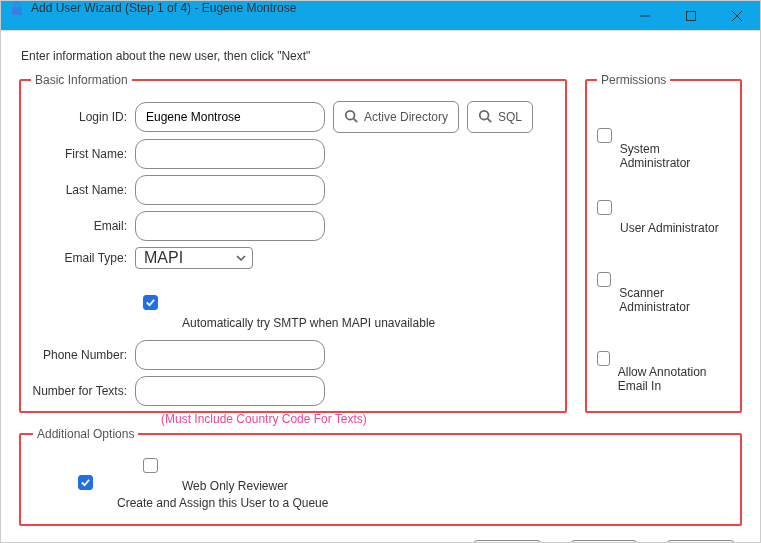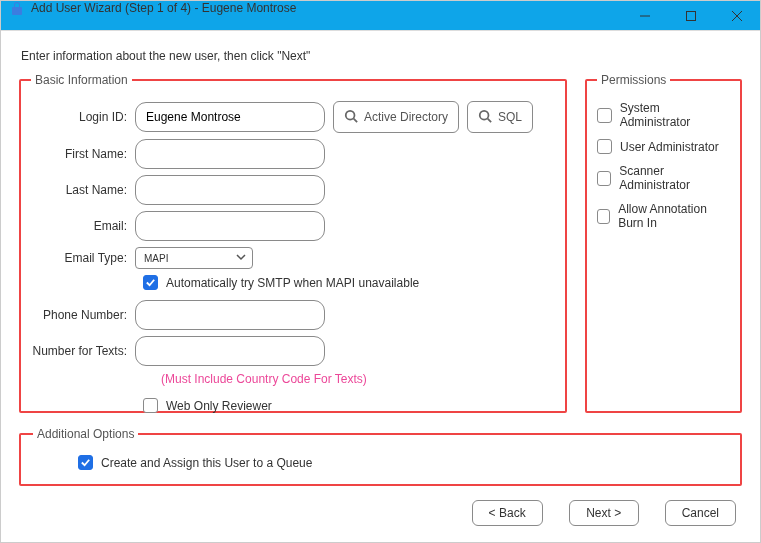--- a/index.html
+++ b/index.html
@@ -53,42 +53,42 @@
   .txt {
     height:30px; border:1px solid #8a8a8a; border-radius:11px;
     padding: 0 10px; font-size:12px; outline:none; background:#fff;
   }
   .row-login .txt { width: 190px; }
   .row-std .txt { width: 190px; }
   .row-email .txt { width: 190px; }
   .selectish {
     height:22px; border:1px solid #8a8a8a; border-radius:4px;
     width:118px; display:flex; align-items:center; justify-content:space-between;
-    padding: 0 6px 0 8px; background:#fff; font-size:10px; cursor:default;
+    padding: 0 6px 0 8px; background:#fff; font-size:16px; cursor:default;
   }
   .selectish svg { width:10px; height:10px; }
 
   .pillbtn {
     height:32px; border:1px solid #8a8a8a; border-radius:6px;
     background:#fff; display:inline-flex; align-items:center;
     padding: 0 10px; margin-left:8px; cursor:default; font-size:12px; color:#555;
   }
   .pillbtn svg { width:14px; height:14px; margin-right:6px; stroke:#666; fill:none; stroke-width:2;}
-  .checkline { display:flex; align-items:center; margin: 2px 0 2px 112px; }
+  .checkline { display:flex; align-items:center; margin: 2px 0 2px 112px; gap: 16px; }
   .checkline.noindent { margin-left: 0; padding-left: 39px; }
   .cb {
     width:15px; height:15px; border:1px solid #8a8a8a; border-radius:3px;
     margin-right:8px; display:flex; align-items:center; justify-content:center;
     background:#fff; cursor:default;
   }
   .cb.checked { background:#1f6fe5; border-color:#1f6fe5; }
   .cb.checked svg { width:11px; height:11px; }
   .cb svg { display:none; }
   .cb.checked svg { display:block; }
-  .cb-label { color:#333; }
+  .cb-label { color:#333;margin-top:41px; }
 
   .hint { margin-left:112px; color:#ec4899; padding-left:18px; margin-top:2px;}
 
   .perm-list .perm-row { display:flex; align-items:center; margin-bottom:10px; }
 
   .additional { margin-top:14px; width:100%; }
   .additional fieldset { padding:12px 12px; }
 
   .footer {
     display:flex; justify-content:flex-end; gap:26px;
@@ -226,21 +226,21 @@
         <div class="perm-row">
           <span class="cb"></span>
           <span class="cb-label">User Administrator</span>
         </div>
         <div class="perm-row">
           <span class="cb"></span>
           <span class="cb-label">Scanner Administrator</span>
         </div>
         <div class="perm-row">
           <span class="cb"></span>
-          <span class="cb-label">Allow Annotation Burn In</span>
+          <span class="cb-label">Allow Annotation Email In</span>
         </div>
       </div>
     </fieldset>
   </div>
 
   <div class="additional">
     <fieldset>
       <legend>Additional Options</legend>
       <div class="checkline noindent" style="margin-left:6px;">
         <span class="cb checked">

